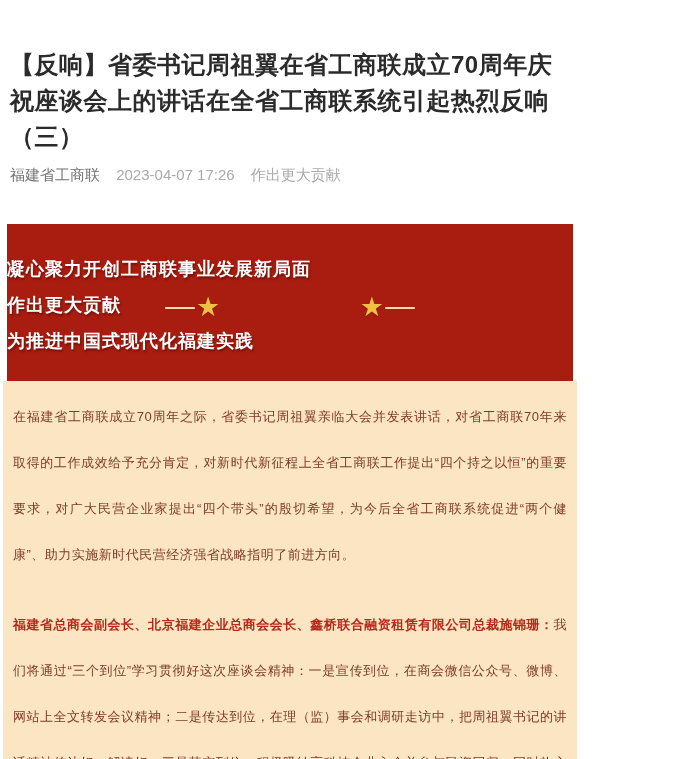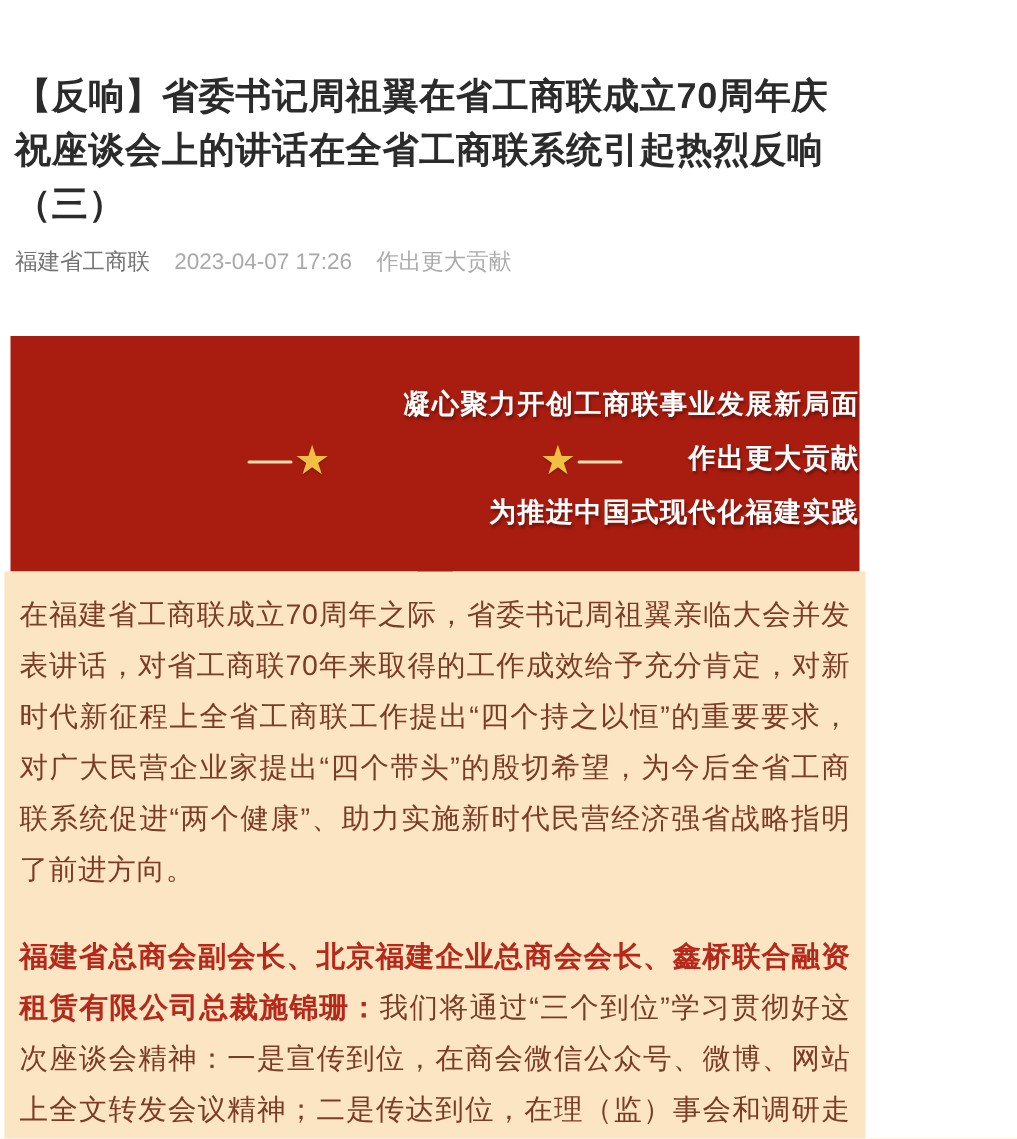--- a/index.html
+++ b/index.html
@@ -29,21 +29,21 @@
 
   
   .banner {
     position: relative;
     margin: 39px 7px 0 7px;
     height: 157px;
     background: #a91d10;
   }
   .banner-lines {
     padding-top: 27px;
-    text-align: right;
+    text-align: left;
     color: #ffffff; font-weight: bold;
     font-size: 18px; line-height: 36px;
     letter-spacing: 1px;
     text-shadow: 1px 2px 2px rgba(70, 10, 5, 0.55);
   }
   .deco {
     position: absolute; top: 70px;
     display: flex; align-items: center;
   }
   .deco-left { left: 158px; }
@@ -70,21 +70,21 @@
   .content {
     position: relative;
     margin: 0 3px;
     height: 454px;
     background: #fce5c2;
     padding: 13px 10px 14px 10px;
     overflow: hidden;
   }
   .content p {
     margin: 0 0 24px 0;
-    font-size: 19px; line-height: 34px;
+    font-size: 13px; line-height: 46px;
     color: #7d3a28;
     text-align: justify;
     letter-spacing: 0.5px;
   }
   .content p:last-of-type { margin-bottom: 0; }
   .speaker {
     color: #b5281a; font-weight: bold;
   }
   .watermark {
     position: absolute; right: 4px; bottom: 3px;

